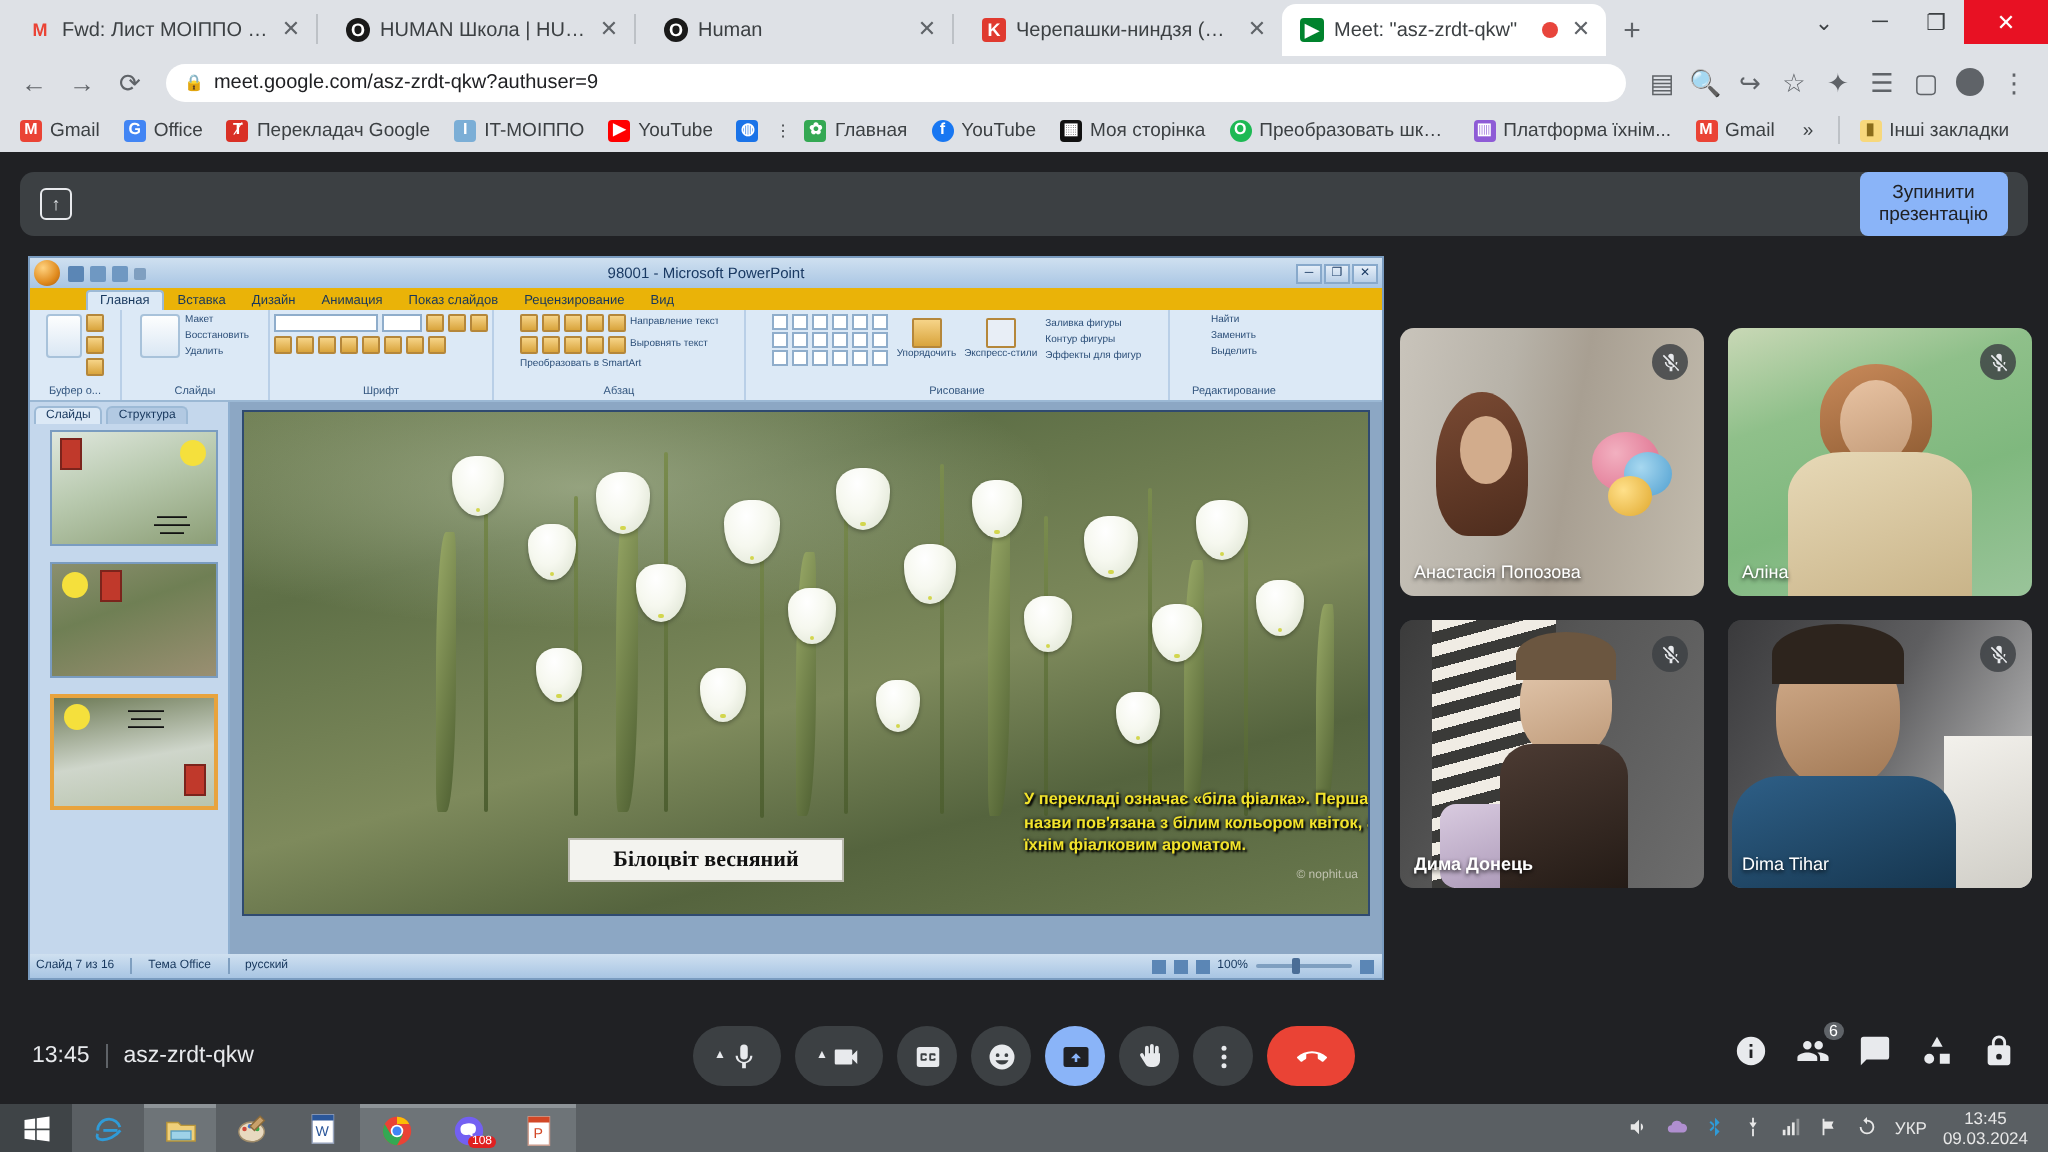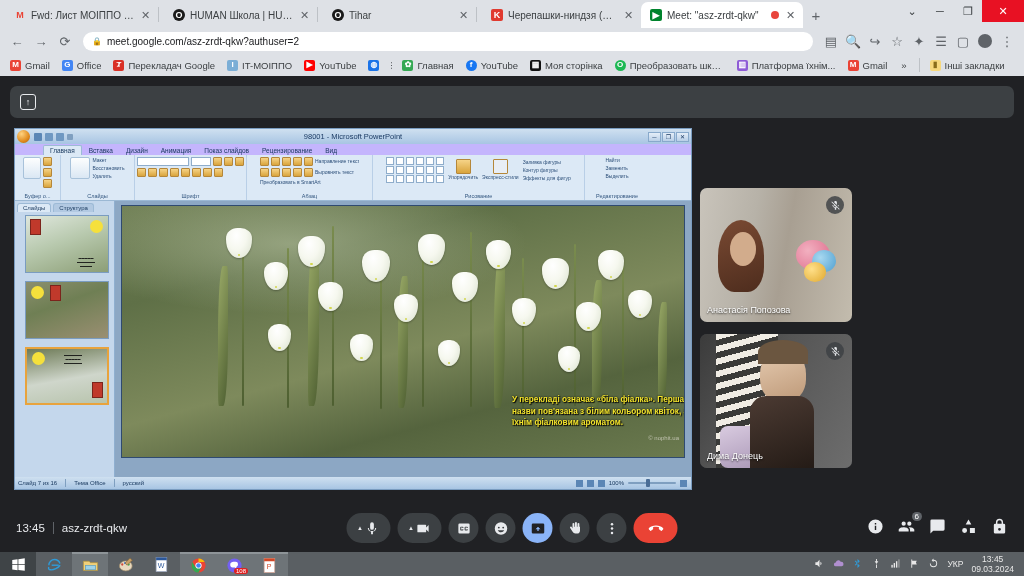--- a/index.html
+++ b/index.html
@@ -59,21 +59,21 @@
   .present-icon { width:16px; height:16px; border:1.5px solid #e8eaed; border-radius:3px; display:flex;
      align-items:center; justify-content:center; color:#e8eaed; font-size:9px; }
   .present-text { margin-left:11px; font-size:10.5px; color:#e8eaed; }
   .stop-present {
     margin-left:auto; background:#8ab4f8; color:#202124; border:none; border-radius:4px;
     font-size:9.5px; line-height:11px; padding:5px 10px; text-align:center; font-family:"Liberation Sans", sans-serif;
   }
 
   
   .ppt { position:absolute; left:14px; top:52px; width:678px; height:362px;
-         background:#c4b5fd; border:1px solid #7a9cc0; overflow:hidden; }
+         background:#eab308; border:1px solid #7a9cc0; overflow:hidden; }
   .ppt-title { height:15px; background:linear-gradient(#cfe0f0,#a8c5e3); display:flex; align-items:center;
      font-size:7px; color:#16365c; position:relative; }
   .ppt-orb { width:13px; height:13px; border-radius:50%; margin-left:2px;
      background:radial-gradient(circle at 35% 30%, #ffd27f, #e08b1e 60%, #a8560a); }
   .ppt-qat { display:flex; gap:3px; margin-left:4px; align-items:center; font-size:6px; color:#33567f; }
   .ppt-qat i { width:8px; height:8px; display:inline-block; background:#5b86b5; border-radius:1px; }
   .ppt-title-text { position:absolute; left:0; right:0; text-align:center; font-size:7.5px; color:#1a3a63; }
   .ppt-winbtns { margin-left:auto; display:flex; gap:1px; padding-right:2px; }
   .ppt-winbtns span { width:13px; height:10px; background:linear-gradient(#e5eef8,#b9cfe7);
      border:1px solid #88a9cb; font-size:6px; line-height:8px; text-align:center; color:#1a3a63; }
@@ -131,21 +131,21 @@
   .watermark { position:absolute; right:5px; bottom:16px; font-size:6px; color:#cfcfc0; opacity:.85; }
 
   .statusbar { position:absolute; left:0; right:0; bottom:0; height:12px; background:linear-gradient(#cfe0f0,#a8c5e3);
      display:flex; align-items:center; gap:8px; padding-left:3px; font-size:6px; color:#16365c; }
   .statusbar .sb-sep { width:1px; height:8px; background:#7f9fc0; }
   .statusbar .sb-right { margin-left:auto; display:flex; align-items:center; gap:4px; padding-right:4px; }
   .zoomtrack { width:48px; height:2px; background:#7f9fc0; border-radius:1px; position:relative; }
   .zoomtrack i { position:absolute; left:18px; top:-3px; width:4px; height:8px; background:#4a6d96; border-radius:1px; }
 
   
-  .tiles { position:absolute; left:700px; top:112px; width:316px; height:300px; }
+  .tiles { position:absolute; left:700px; top:88px; width:316px; height:300px; }
   .tile { position:absolute; width:152px; height:134px; border-radius:7px; overflow:hidden; background:#3c4043; }
   .tile .vid { position:absolute; inset:0; }
   .tile .pname { position:absolute; left:7px; bottom:7px; font-size:9px; color:#fff; text-shadow:0 1px 2px rgba(0,0,0,.8); }
   .tile .mic-off { position:absolute; right:8px; top:8px; width:18px; height:18px; border-radius:50%;
      background:rgba(60,64,67,.82); display:flex; align-items:center; justify-content:center; }
   .tile .mic-off svg { width:11px; height:11px; }
 
   
   .v-anastasia { background:linear-gradient(100deg,#c9c4bb 0%,#b7b2a8 34%,#a89f92 55%,#c3bcae 100%); }
   .v-alina { background:linear-gradient(160deg,#c9d8b6 0%,#8fc08a 30%,#7fb87e 60%,#9ac49a 100%); }
@@ -201,21 +201,21 @@
 
       <div class="tab inactive" style="width:158px;">
         <span class="favicon" style="background:#1a1a1a;color:#fff;border-radius:50%;">O</span>
         <span class="tlabel">HUMAN Школа | HUMAN</span>
         <span class="tclose">✕</span>
       </div>
       <div class="tabsep"></div>
 
       <div class="tab inactive" style="width:158px;">
         <span class="favicon" style="background:#1a1a1a;color:#fff;border-radius:50%;">O</span>
-        <span class="tlabel">Tihar</span>
+        <span class="tlabel">Human</span>
         <span class="tclose">✕</span>
       </div>
       <div class="tabsep"></div>
 
       <div class="tab inactive" style="width:164px;">
         <span class="favicon" style="background:#e03a2f;color:#fff;">K</span>
         <span class="tlabel">Черепашки-ниндзя (3 сезон)</span>
         <span class="tclose">✕</span>
       </div>
 
@@ -235,21 +235,21 @@
         <div class="wbtn close">✕</div>
       </div>
     </div>
 
     <div class="toolbar">
       <div class="tb-ico">←</div>
       <div class="tb-ico">→</div>
       <div class="tb-ico">⟳</div>
       <div class="omnibox">
         <span class="lock">🔒</span>
-        <span>meet.google.com/asz-zrdt-qkw?authuser=2</span>
+        <span>meet.google.com/asz-zrdt-qkw?authuser=9</span>
       </div>
       <div class="tb-right">
         <div class="tb-ico">▤</div>
         <div class="tb-ico">🔍</div>
         <div class="tb-ico">↪</div>
         <div class="tb-ico">☆</div>
         <div class="tb-ico">✦</div>
         <div class="tb-ico">☰</div>
         <div class="tb-ico">▢</div>
         <div class="tb-ico">
@@ -315,20 +315,24 @@
           <span class="bmico" style="background:#f7d87c;color:#8a6d1a;">▮</span>
           <span class="bmtext">Інші закладки</span>
         </div>
     </div>
   </div>
 
   <div class="meet">
 
     <div class="present-bar">
       <span class="present-icon">↑</span>
+      <button class="stop-present">
+        <span>Зупинити</span><br>
+        <span>презентацію</span>
+      </button>
     </div>
 
     <div class="ppt">
 
       <div class="ppt-title">
         <span class="ppt-orb"></span>
         <span class="ppt-qat">
           <i></i>
           <i style="background:#6f98c2;"></i>
           <i style="background:#6f98c2;"></i>
@@ -537,20 +541,21 @@
               <span class="bell" style="left:420px;top:52px;width:27px;height:31px;"></span>
               <span class="bell" style="left:454px;top:96px;width:25px;height:29px;"></span>
               <span class="bell" style="left:476px;top:44px;width:26px;height:30px;"></span>
               <span class="bell" style="left:506px;top:84px;width:24px;height:28px;"></span>
               <span class="bell" style="left:146px;top:118px;width:23px;height:27px;"></span>
               <span class="bell" style="left:228px;top:128px;width:23px;height:27px;"></span>
               <span class="bell" style="left:316px;top:134px;width:22px;height:26px;"></span>
               <span class="bell" style="left:436px;top:140px;width:22px;height:26px;"></span>
             </div>
 
+            <div class="title-box">Білоцвіт весняний</div>
             <div class="desc-box">У перекладі означає «біла фіалка». Перша частина назви пов'язана з білим кольором квіток, а друга — з їхнім фіалковим ароматом.</div>
             <div class="watermark">© nophit.ua</div>
           </div>
 
         </div>
       </div>
 
       <div class="statusbar">
         <span>Слайд 7 из 16</span>
         <span class="sb-sep"></span>
@@ -581,37 +586,64 @@
           <span class="blob" style="left:104px;top:74px;width:22px;height:20px;background:radial-gradient(circle at 35% 35%,#ffe08a,#e0a82d);"></span>
         </div>
         <span class="mic-off">
           <svg viewBox="0 0 24 24" fill="#e8eaed">
               <path d="M19 11h-1.7c0 .74-.16 1.43-.43 2.05l1.23 1.23A6.9 6.9 0 0 0 19 11zM15 11.16V5a3 3 0 0 0-6 0v.18l6 5.98zM4.27 3L3 4.27l6 6V11a3 3 0 0 0 3 3c.22 0 .44-.03.65-.08l1.66 1.66A4.94 4.94 0 0 1 12 16a5 5 0 0 1-5-5H5.3c0 3.03 2.3 5.54 5.2 5.93V21h3v-4.07c.83-.11 1.6-.39 2.29-.8L19.73 21 21 19.73 4.27 3z"></path>
             </svg>
         </span>
         <span class="pname">Анастасія Попозова</span>
       </div>
 
-
-      <div class="tile" style="left:0px;top:146px;">
+      <div class="tile" style="left:164px;top:0px;">
+        <div class="vid v-alina">
+          <span class="blob" style="left:46px;top:18px;width:56px;height:52px;background:linear-gradient(160deg,#c98a5a,#8d5b32);border-radius:50% 50% 40% 40%;"></span>
+          <span class="blob" style="left:56px;top:26px;width:36px;height:42px;background:linear-gradient(160deg,#e8c3a3,#c29a77);border-radius:50%;"></span>
+          <span class="blob" style="left:30px;top:62px;width:92px;height:72px;background:linear-gradient(160deg,#e7d9b7,#c9b489);border-radius:30% 30% 0 0;"></span>
+        </div>
+        <span class="mic-off">
+          <svg viewBox="0 0 24 24" fill="#e8eaed">
+              <path d="M19 11h-1.7c0 .74-.16 1.43-.43 2.05l1.23 1.23A6.9 6.9 0 0 0 19 11zM15 11.16V5a3 3 0 0 0-6 0v.18l6 5.98zM4.27 3L3 4.27l6 6V11a3 3 0 0 0 3 3c.22 0 .44-.03.65-.08l1.66 1.66A4.94 4.94 0 0 1 12 16a5 5 0 0 1-5-5H5.3c0 3.03 2.3 5.54 5.2 5.93V21h3v-4.07c.83-.11 1.6-.39 2.29-.8L19.73 21 21 19.73 4.27 3z"></path>
+            </svg>
+        </span>
+        <span class="pname">Аліна</span>
+      </div>
+
+      <div class="tile" style="left:0px;top:146px;font-weight:bold;">
         <div class="vid v-dyma">
           <span class="blob" style="left:16px;top:0px;width:62px;height:134px;border-radius:0;background:repeating-linear-gradient(165deg,#f0ece4 0 6px,#3a3a38 6px 12px);"></span>
           <span class="blob" style="left:20px;top:92px;width:56px;height:42px;border-radius:8px;background:linear-gradient(160deg,#d9cbe0,#a693b3);"></span>
           <span class="blob" style="left:60px;top:14px;width:46px;height:54px;background:linear-gradient(160deg,#e7cdb3,#bd9877);border-radius:48% 48% 42% 42%;"></span>
           <span class="blob" style="left:58px;top:6px;width:50px;height:24px;background:#6b5640;border-radius:50% 50% 0 0;"></span>
           <span class="blob" style="left:50px;top:62px;width:64px;height:72px;background:linear-gradient(160deg,#4c3b33,#241b16);border-radius:16px 16px 0 0;"></span>
         </div>
         <span class="mic-off">
           <svg viewBox="0 0 24 24" fill="#e8eaed">
               <path d="M19 11h-1.7c0 .74-.16 1.43-.43 2.05l1.23 1.23A6.9 6.9 0 0 0 19 11zM15 11.16V5a3 3 0 0 0-6 0v.18l6 5.98zM4.27 3L3 4.27l6 6V11a3 3 0 0 0 3 3c.22 0 .44-.03.65-.08l1.66 1.66A4.94 4.94 0 0 1 12 16a5 5 0 0 1-5-5H5.3c0 3.03 2.3 5.54 5.2 5.93V21h3v-4.07c.83-.11 1.6-.39 2.29-.8L19.73 21 21 19.73 4.27 3z"></path>
             </svg>
         </span>
         <span class="pname">Дима Донець</span>
       </div>
 
+      <div class="tile" style="left:164px;top:146px;">
+        <div class="vid v-tihar">
+          <span class="blob" style="left:108px;top:58px;width:46px;height:76px;border-radius:0;background:linear-gradient(160deg,#f3f1ec,#cfcdc6);"></span>
+          <span class="blob" style="left:24px;top:8px;width:62px;height:76px;background:linear-gradient(160deg,#d8b392,#9f7652);border-radius:48% 48% 44% 44%;"></span>
+          <span class="blob" style="left:22px;top:2px;width:66px;height:30px;background:#2d241d;border-radius:50% 50% 0 0;"></span>
+          <span class="blob" style="left:2px;top:78px;width:112px;height:56px;background:linear-gradient(160deg,#2e5f87,#16364f);border-radius:24px 24px 0 0;"></span>
+        </div>
+        <span class="mic-off">
+          <svg viewBox="0 0 24 24" fill="#e8eaed">
+              <path d="M19 11h-1.7c0 .74-.16 1.43-.43 2.05l1.23 1.23A6.9 6.9 0 0 0 19 11zM15 11.16V5a3 3 0 0 0-6 0v.18l6 5.98zM4.27 3L3 4.27l6 6V11a3 3 0 0 0 3 3c.22 0 .44-.03.65-.08l1.66 1.66A4.94 4.94 0 0 1 12 16a5 5 0 0 1-5-5H5.3c0 3.03 2.3 5.54 5.2 5.93V21h3v-4.07c.83-.11 1.6-.39 2.29-.8L19.73 21 21 19.73 4.27 3z"></path>
+            </svg>
+        </span>
+        <span class="pname">Dima Tihar</span>
+      </div>
     </div>
 
     <div class="win-activate">
       <div class="wa-t">Активація Windows</div>
       <div class="wa-s">Перейдіть до настройок ПК, щоб активувати Windows.</div>
     </div>
 
     <div class="meetbar">
       <div class="meta">
         <span>13:45</span>

